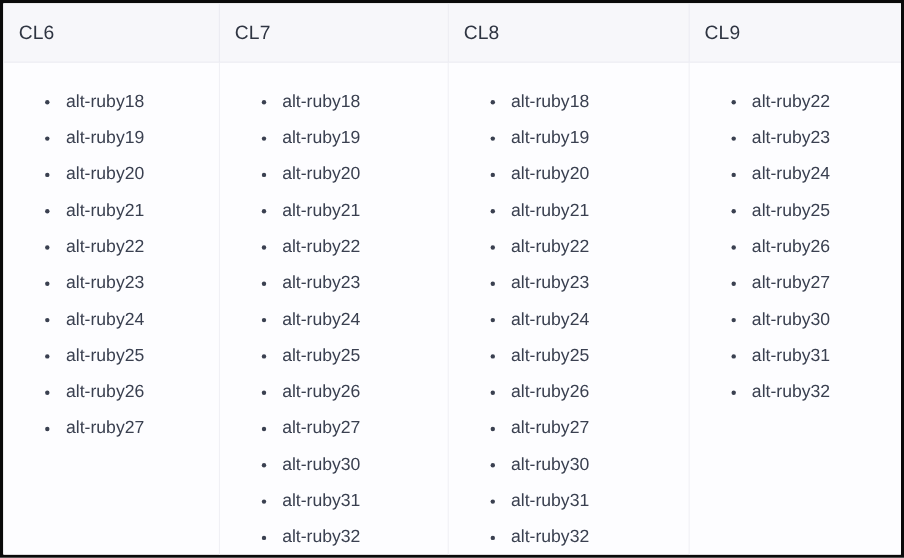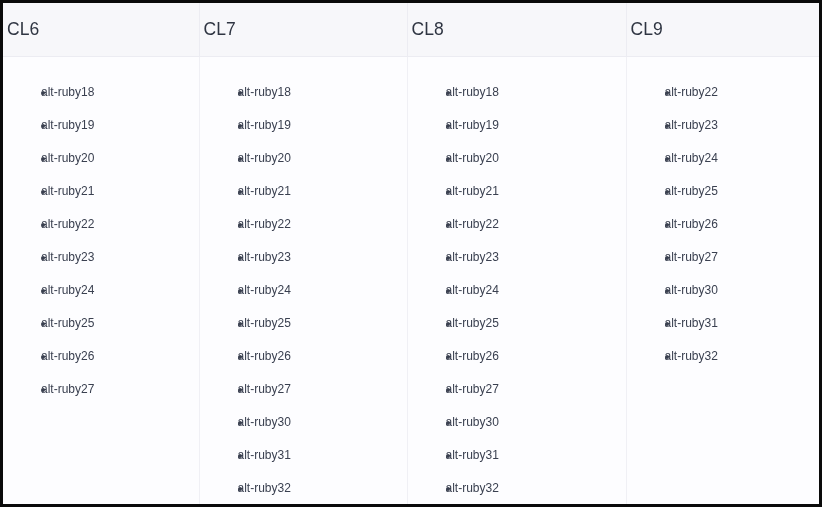--- a/index.html
+++ b/index.html
@@ -32,21 +32,21 @@
     background: #ffffff;
   }
 
   .table col.c0 { width: 196px; }
   .table col.c1 { width: 208px; }
   .table col.c2 { width: 219px; }
   .table col.c3 { width: 193px; }
 
   thead th {
     margin: 0;
-    padding: 0 0 0 4px;
+    padding: 0 0 0 14px;
     height: 53px;
     vertical-align: middle;
     text-align: left;
     font-size: 17.5px;
     font-weight: 400;
     color: #2f3542;
     background: #f7f7fa;
     border-bottom: 1px solid #ececf2;
     border-right: 1px solid #ececf2;
     letter-spacing: 0.1px;
@@ -68,22 +68,22 @@
   ul.items {
     list-style: none;
     margin: 0;
     padding: 19px 0 0 0;
   }
 
   ul.items li {
     position: relative;
     height: 33px;
     line-height: 33px;
-    padding-left: 38px;
-    font-size: 12px;
+    padding-left: 57px;
+    font-size: 16px;
     color: #3a4050;
     white-space: nowrap;
   }
 
   ul.items li::before {
     content: "";
     position: absolute;
     left: 38px;
     top: 50%;
     margin-top: -2px;

